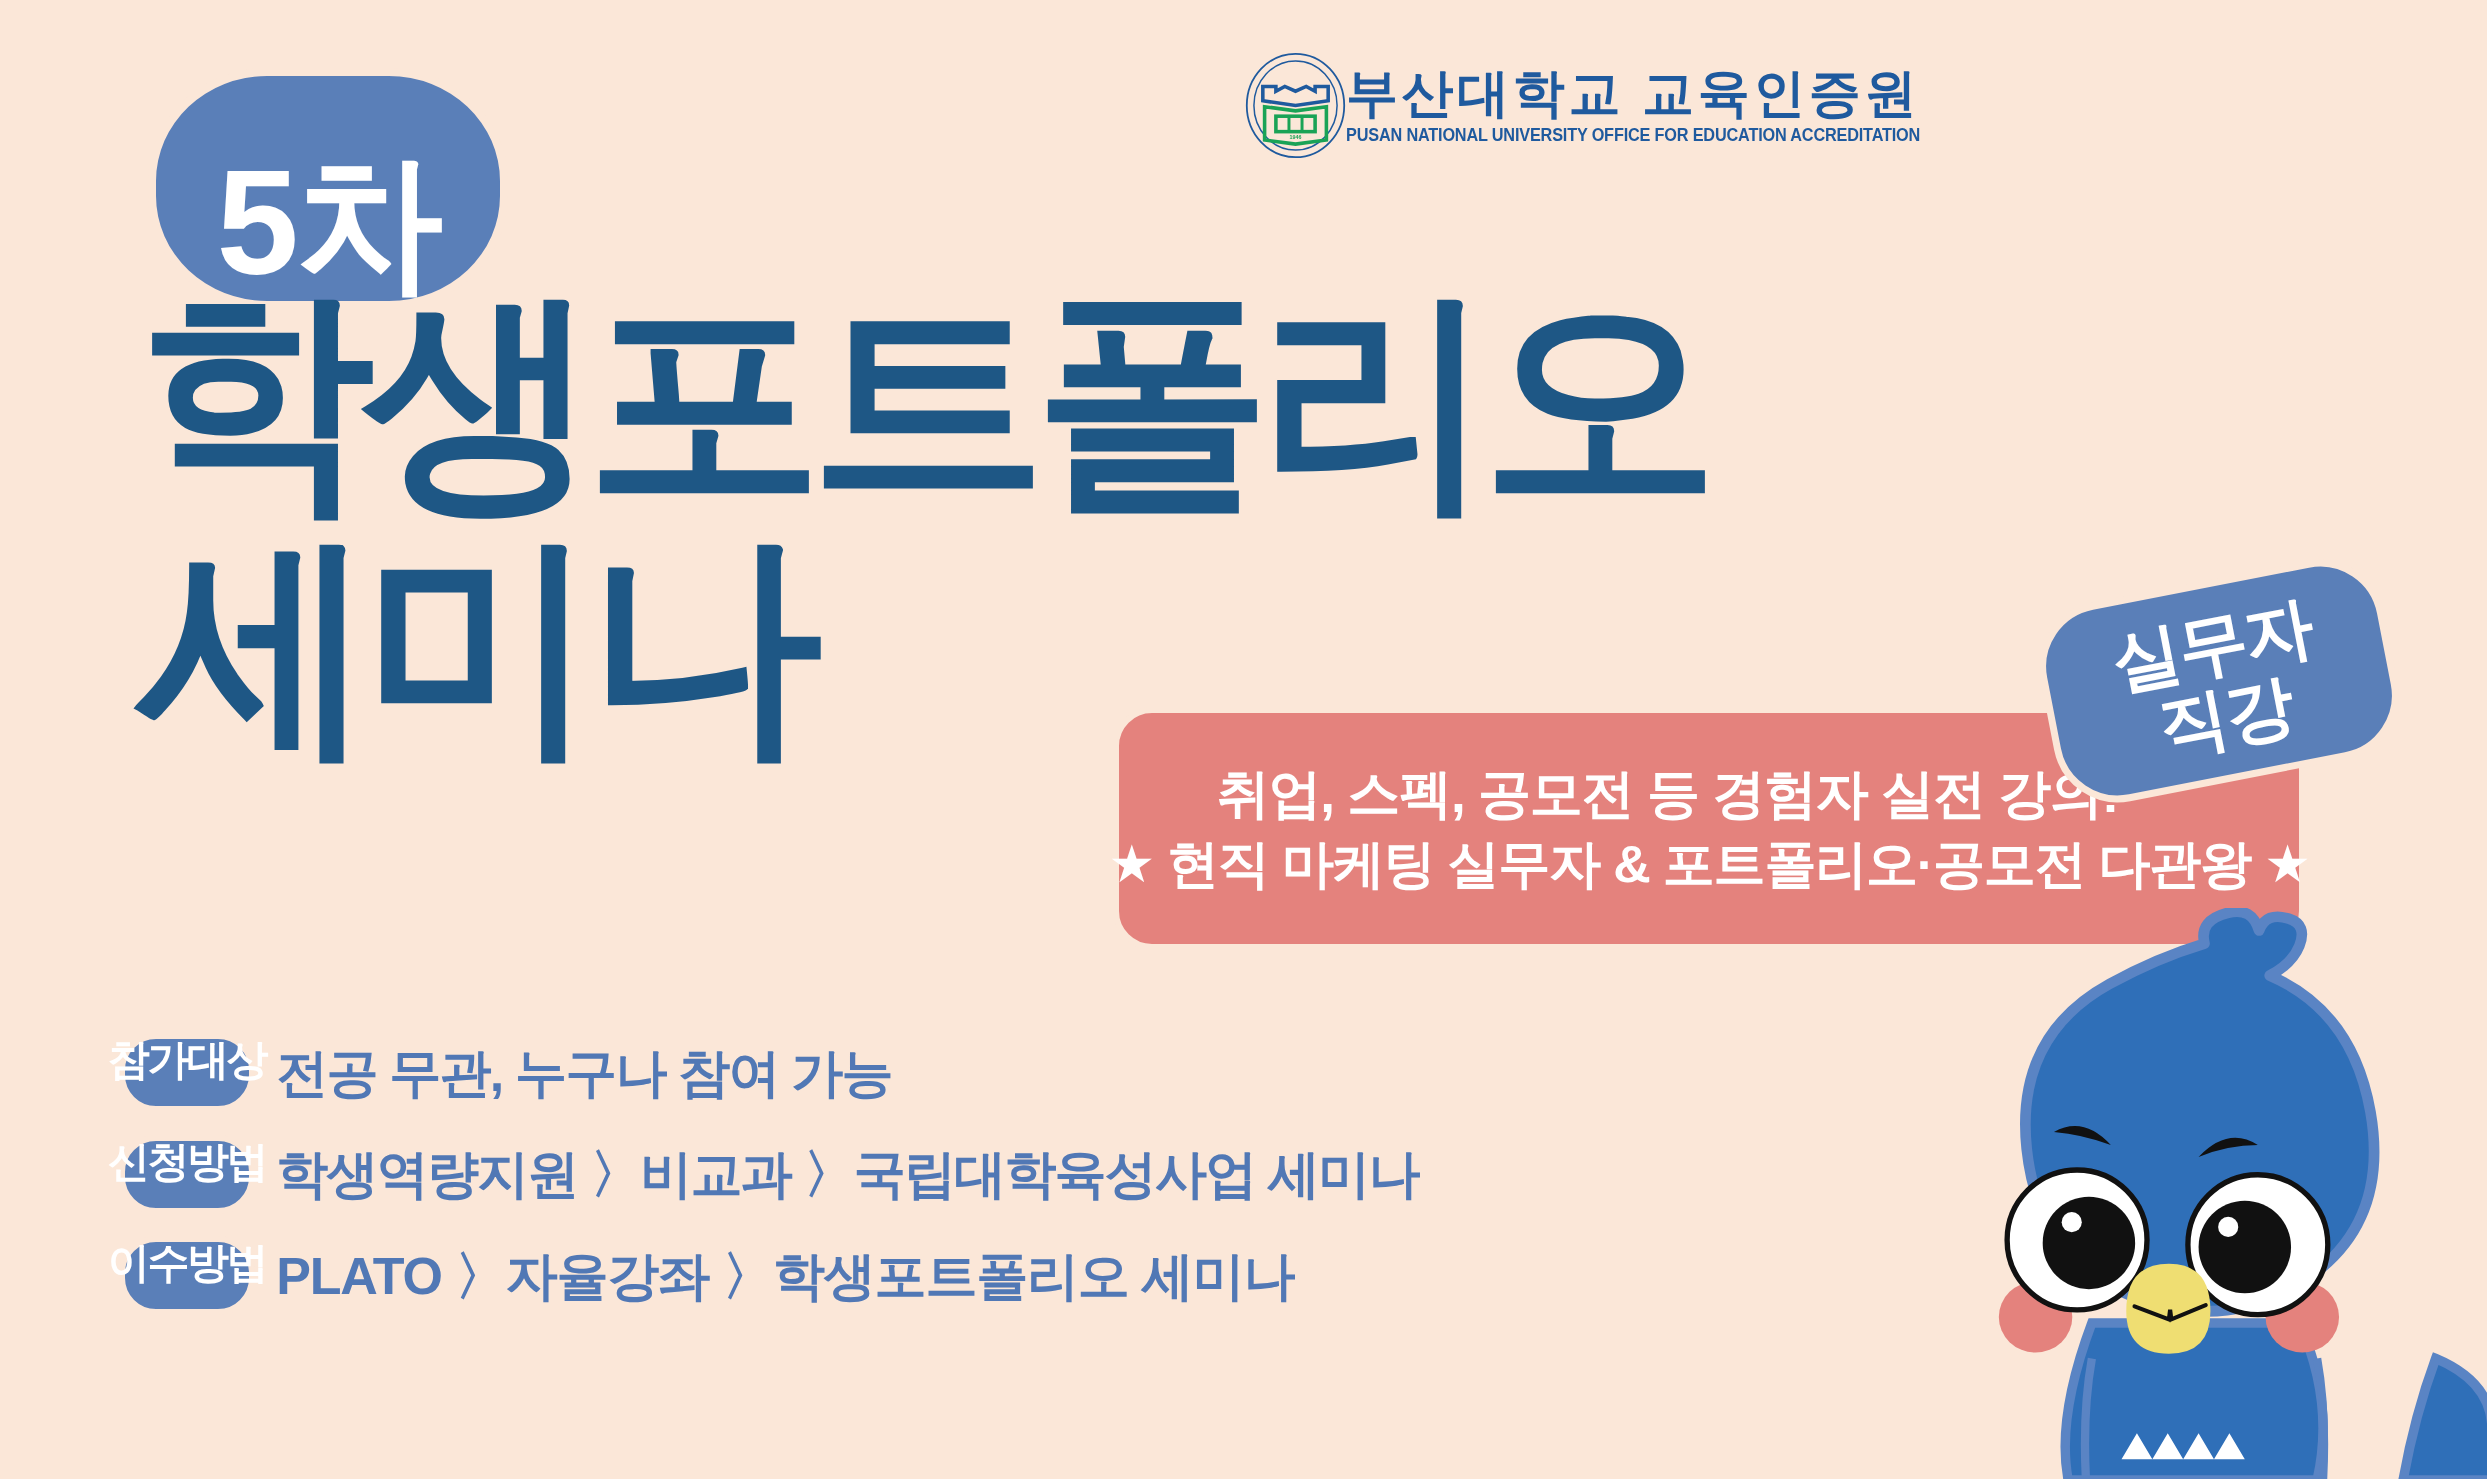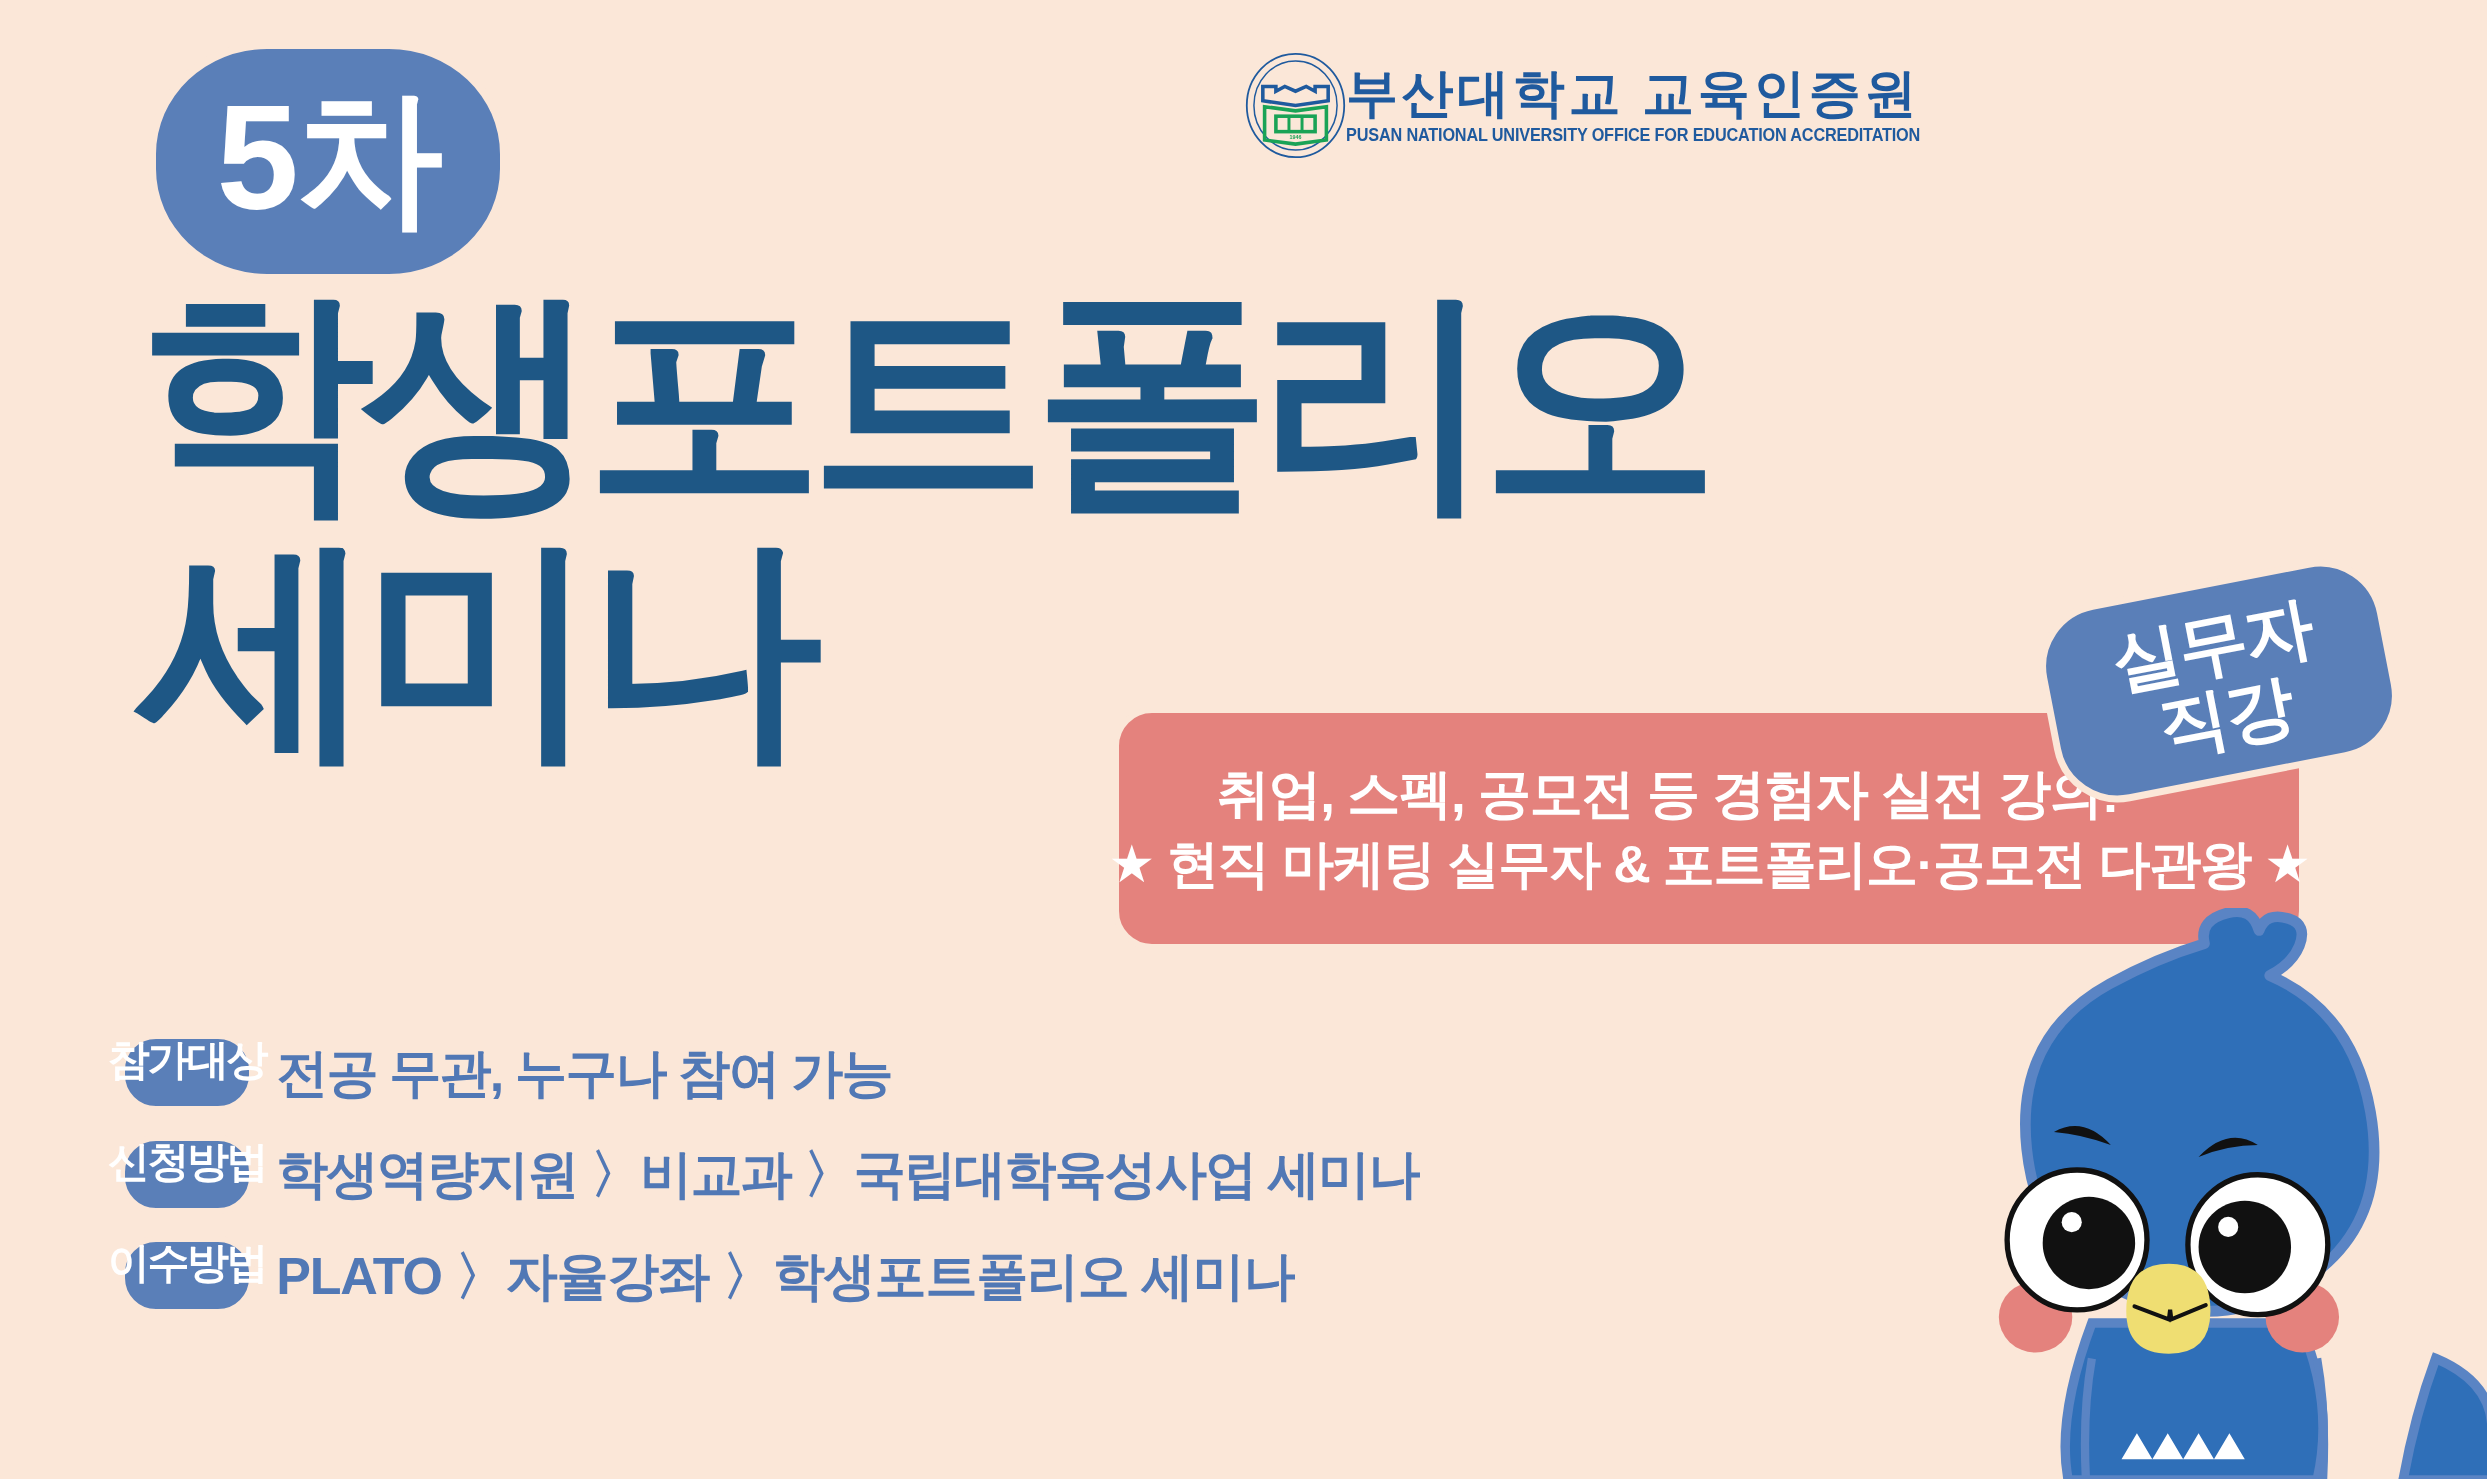--- a/index.html
+++ b/index.html
@@ -30,40 +30,40 @@
   .pioneer{position:absolute;top:50px;left:2069px;width:279px;}
   .pioneer-mark{width:279px;height:71px;display:block;}
   .pioneer-rule{width:268px;height:2.4px;background:#1F5A9E;margin:4.7px 0 4.7px 3.6px;}
   .pioneer-ko{
     font-size:24px;font-weight:700;color:#1F5A9E;letter-spacing:-0.6px;
     white-space:nowrap;text-align:center;width:276px;line-height:1;
   }
 
   
   .badge-5cha{
-    position:absolute;left:148px;top:41px;width:344px;height:225px;
+    position:absolute;left:148px;top:68px;width:344px;height:225px;
     background:#5A7FB8;border-radius:119px/113px;
     border:8.3px solid #FBE7D8;
     box-shadow:0 0 0 0 transparent;
-    display:flex;align-items:center;justify-content:center;
+    display:flex;align-items:flex-end;justify-content:center;
   }
   .badge-5cha span{
     color:#fff;font-size:148px;font-weight:900;letter-spacing:-3.6px;
     line-height:1;transform:translateY(-3.6px);
   }
 
   
   .title-block{position:absolute;left:138px;top:285px;width:1957px;}
   .title-line{
     color:#1E5785;font-weight:900;
     font-size:237px;line-height:0.96;letter-spacing:-13px;
     white-space:nowrap;display:block;
   }
   .title-line.l1{font-size:237px;}
-  .title-line.l2{font-size:237px;margin-top:20px;}
+  .title-line.l2{font-size:237px;margin-top:20px;font-family:Liberation Serif, serif;}
 
   
   .pink-banner{
     position:absolute;left:1113px;top:707px;width:1192px;height:243px;
     background:#E4827D;border-radius:39px 39px 39px 39px;
     border:6px solid #FBE7D8;box-sizing:border-box;
     display:flex;flex-direction:column;justify-content:center;
     align-items:center;gap:18px;
   }
   .pink-line{

